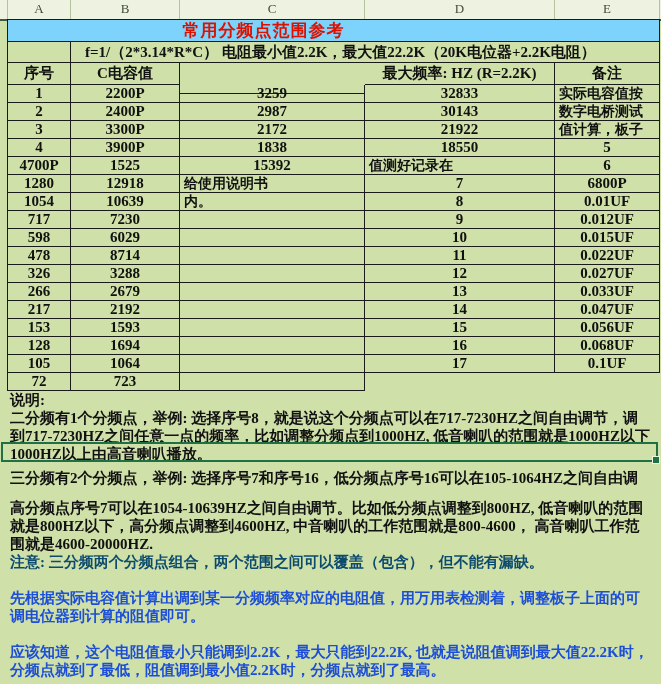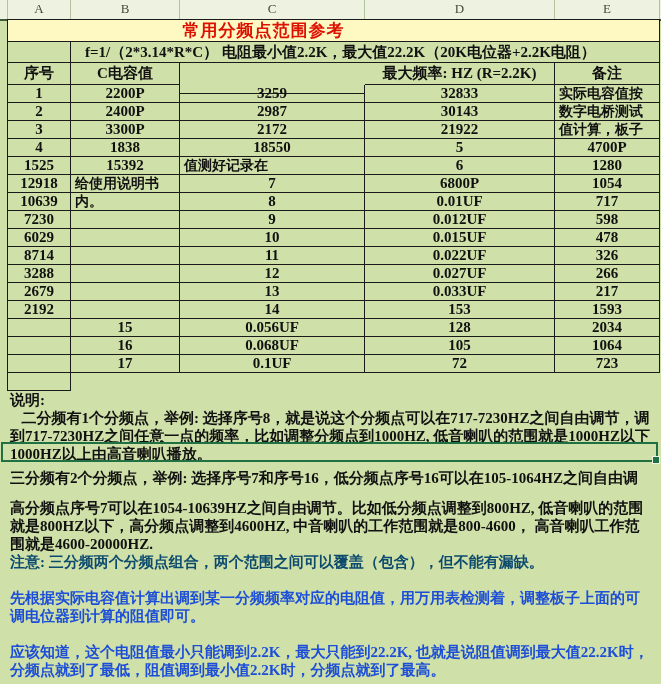--- a/index.html
+++ b/index.html
@@ -32,21 +32,21 @@
     grid-template-rows:22px 21px 22px repeat(17,18px);
     border-left:1px solid #1a1a1a; border-top:1px solid #1a1a1a;
   }
   .cell {
     border-right:1px solid #1a1a1a; border-bottom:1px solid #1a1a1a;
     box-sizing:border-box; overflow:hidden; white-space:nowrap;
     display:flex; align-items:center; justify-content:center;
     font-size:15px;
   }
   .title-cell {
-    grid-column:1/6; background:#fef9c3; color:#dd1100;
+    grid-column:1/6; background:#7dd3fc; color:#dd1100;
     font-size:17px; letter-spacing:1px; padding-right:140px;
   }
   .formula-cell { grid-column:2/6; justify-content:flex-start; padding-left:14px; }
   .hdr-min { justify-content:flex-start; padding-left:4px;margin-top:30px; }
   .c-remark { justify-content:flex-start; padding-left:4px; font-size:14px; }
 
   
   .note-line {
     position:absolute; left:0; width:661px; height:18px; line-height:18px;
     padding-left:10px; box-sizing:border-box; font-size:15px;
@@ -96,20 +96,21 @@
     <div class="cell c-cap">2400P</div>
     <div class="cell c-min">2987</div>
     <div class="cell c-max">30143</div>
     <div class="cell c-remark">数字电桥测试</div>
     <div class="cell c-seq">3</div>
     <div class="cell c-cap">3300P</div>
     <div class="cell c-min">2172</div>
     <div class="cell c-max">21922</div>
     <div class="cell c-remark">值计算，板子</div>
     <div class="cell c-seq">4</div>
+    <div class="cell c-cap">3900P</div>
     <div class="cell c-min">1838</div>
     <div class="cell c-max">18550</div>
     <div class="cell c-seq">5</div>
     <div class="cell c-cap">4700P</div>
     <div class="cell c-min">1525</div>
     <div class="cell c-max">15392</div>
     <div class="cell c-remark">值测好记录在</div>
     <div class="cell c-seq">6</div>
     <div class="cell c-min">1280</div>
     <div class="cell c-max">12918</div>
@@ -143,43 +144,44 @@
     <div class="cell c-cap">0.027UF</div>
     <div class="cell c-min">266</div>
     <div class="cell c-max">2679</div>
     <div class="cell c-remark"></div>
     <div class="cell c-seq">13</div>
     <div class="cell c-cap">0.033UF</div>
     <div class="cell c-min">217</div>
     <div class="cell c-max">2192</div>
     <div class="cell c-remark"></div>
     <div class="cell c-seq">14</div>
+    <div class="cell c-cap">0.047UF</div>
     <div class="cell c-min">153</div>
     <div class="cell c-max">1593</div>
     <div class="cell c-remark"></div>
     <div class="cell c-seq">15</div>
     <div class="cell c-cap">0.056UF</div>
     <div class="cell c-min">128</div>
-    <div class="cell c-max">2034</div>
+    <div class="cell c-max">1694</div>
     <div class="cell c-remark"></div>
     <div class="cell c-seq">16</div>
     <div class="cell c-cap">0.068UF</div>
     <div class="cell c-min">105</div>
     <div class="cell c-max">1064</div>
     <div class="cell c-remark"></div>
     <div class="cell c-seq">17</div>
     <div class="cell c-cap">0.1UF</div>
     <div class="cell c-min">72</div>
     <div class="cell c-max">723</div>
     <div class="cell c-remark"></div>
   </div>
 
 <div id="notes">
     <div class="note-line" style="top: 391px;">说明:</div>
-    <div class="note-line" style="top: 409px; text-align: center;">二分频有1个分频点，举例: 选择序号8，就是说这个分频点可以在717-7230HZ之间自由调节，调</div>
+    <div class="note-line" style="top: 409px;">二分频有1个分频点，举例: 选择序号8，就是说这个分频点可以在717-7230HZ之间自由调节，调</div>
     <div class="note-line" style="top: 427px;">到717-7230HZ之间任意一点的频率，比如调整分频点到1000HZ, 低音喇叭的范围就是1000HZ以下</div>
     <div class="note-line" style="top: 445px;">1000HZ以上由高音喇叭播放。</div>
     <div class="note-line" style="top: 469px;">三分频有2个分频点，举例: 选择序号7和序号16，低分频点序号16可以在105-1064HZ之间自由调</div>
     <div class="note-line" style="top: 499px;">高分频点序号7可以在1054-10639HZ之间自由调节。比如低分频点调整到800HZ, 低音喇叭的范围</div>
     <div class="note-line" style="top: 517px;">就是800HZ以下，高分频点调整到4600HZ, 中音喇叭的工作范围就是800-4600， 高音喇叭工作范</div>
     <div class="note-line" style="top: 535px;">围就是4600-20000HZ.</div>
     <div class="note-line c-red" style="top: 553px;">注意: 三分频两个分频点组合，两个范围之间可以覆盖（包含），但不能有漏缺。</div>
     <div class="note-line c-brown" style="top: 589px;">先根据实际电容值计算出调到某一分频频率对应的电阻值，用万用表检测着，调整板子上面的可</div>
     <div class="note-line c-brown" style="top: 607px;">调电位器到计算的阻值即可。</div>
     <div class="note-line c-brown" style="top: 643px;">应该知道，这个电阻值最小只能调到2.2K，最大只能到22.2K, 也就是说阻值调到最大值22.2K时，</div>

